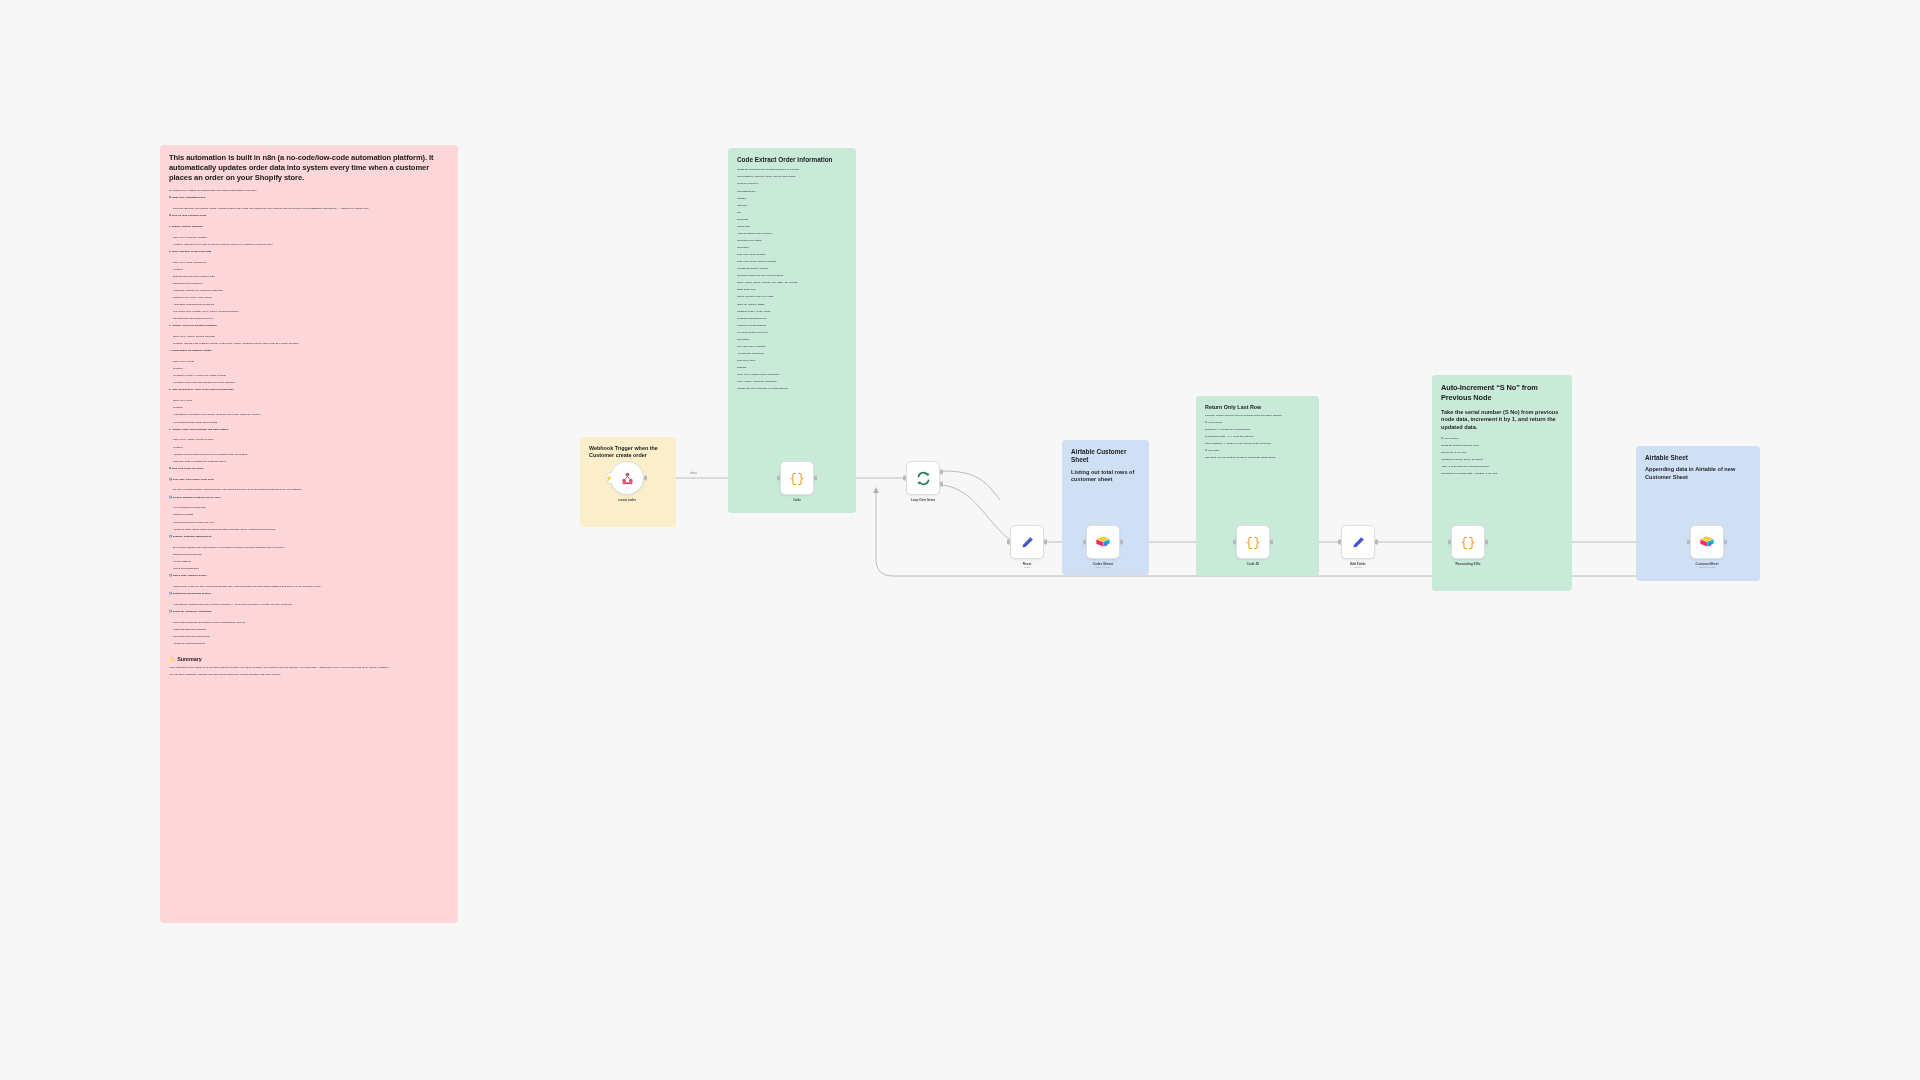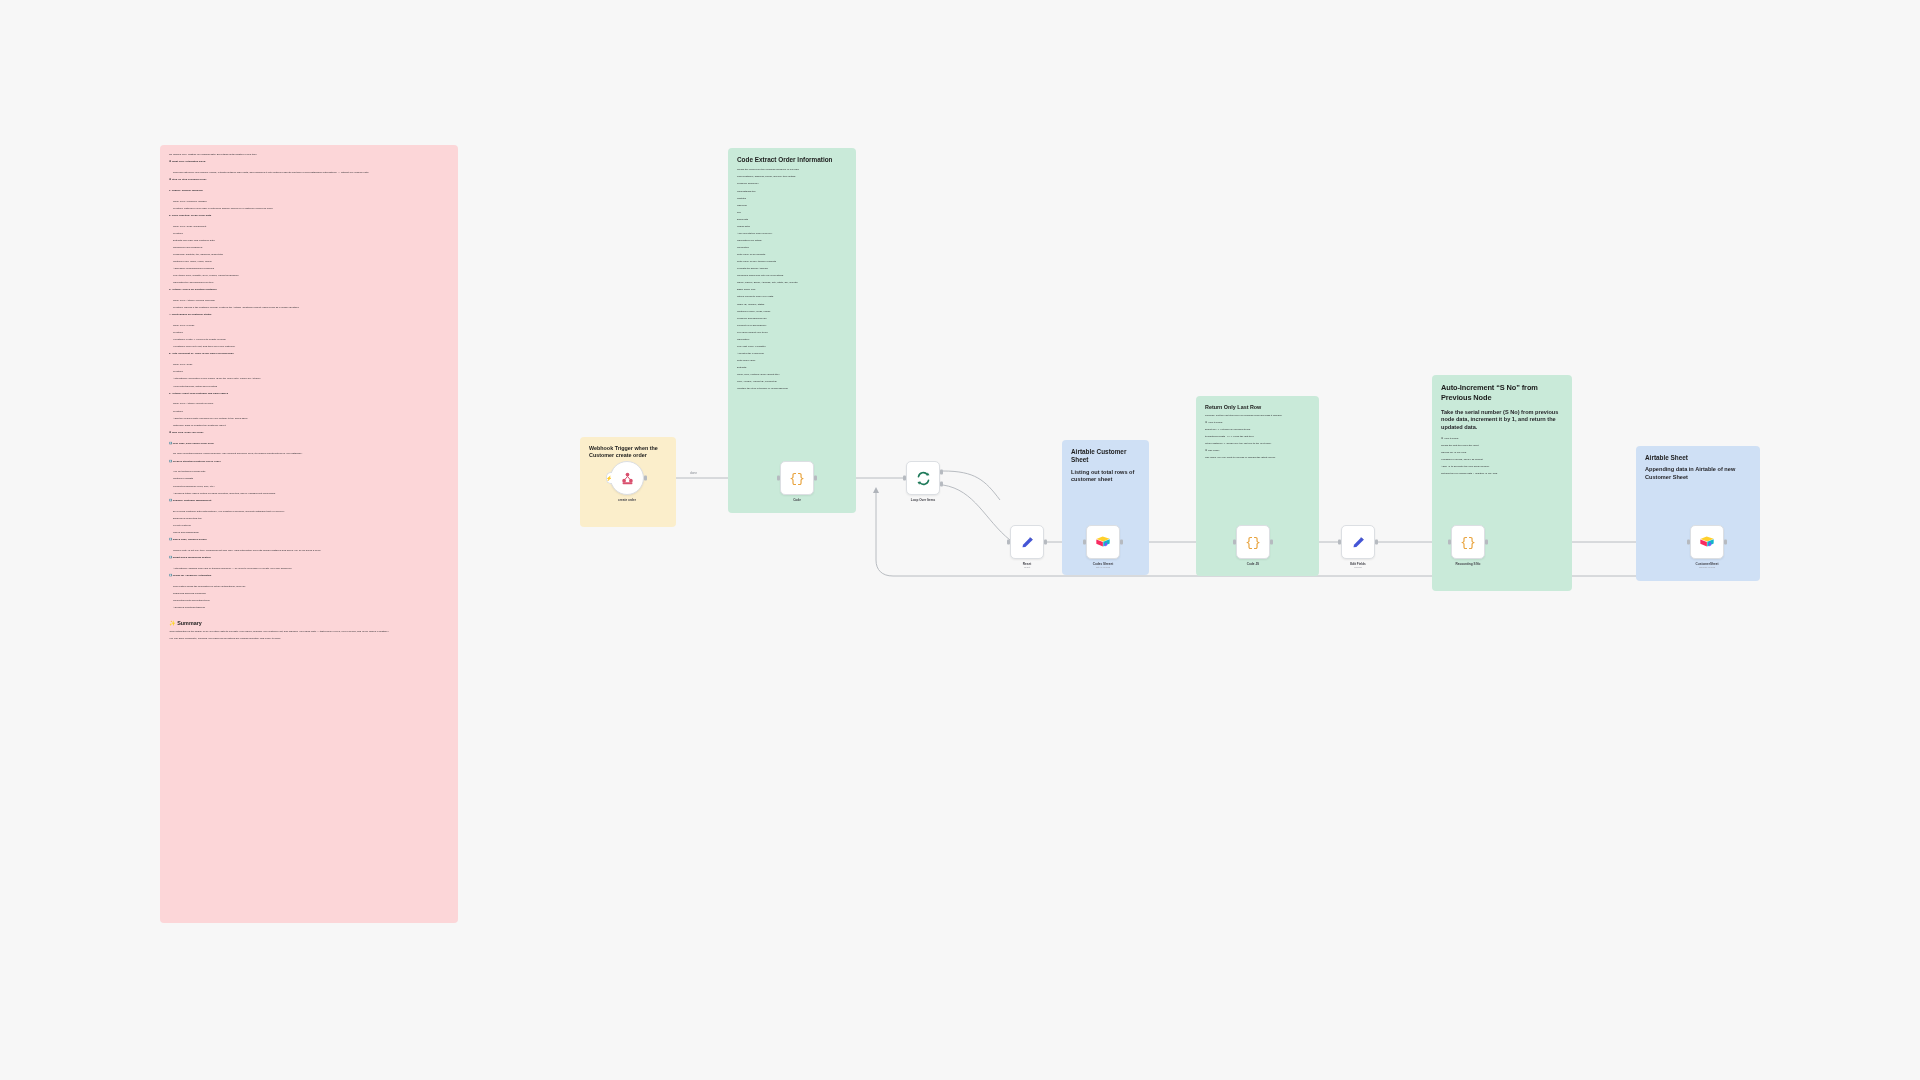--- a/index.html
+++ b/index.html
@@ -108,20 +108,21 @@
     <path class="edge" d="M 1374 542 L 1450 542"></path>
 
     <path class="edge" d="M 1485 542 L 1690 542"></path>
 
     <path class="edge" d="M 1724 542 C 1745 542 1752 548 1752 560 L 1752 576 L 893 576 C 882 576 876 570 876 560 L 876 489"></path>
     <polygon points="876,487 873,493 879,493" fill="#b0b4ba"></polygon>
     <text class="edgelabel" x="690" y="474">done</text>
   </svg>
 
   <div class="note pink" style="left:160px; top:145px; width:298px; height:778px;">
+    <h1>This automation is built in n8n (a no-code/low-code automation platform). It automatically updates order data into system every time when a customer places an order on your Shopify store.</h1>
     <p>No manual copy-pasting. No missing data. Everything gets updated in real time.</p>
     <div id="overview-blocks">
         <p class="b gap">⚙ What This Automation Does:</p>
         <p class="ind">This flow listens for new Shopify orders, extracts detailed order data, and organizes it into customer sheets and table record databases automatically — without any manual entry.</p>
         <p class="b gap">⚙ Step-by-Step Technical Flow:</p>
         <p class="b gap">1. Trigger: Shopify Webhook</p>
         <p class="ind">Node Type: Webhook (Trigger)</p>
         <p class="ind">Function: Listens for new order events from Shopify whenever a customer places an order.</p>
         <p class="b gap">2. Code Function: Clean Order Data</p>
         <p class="ind">Node Type: Code (JavaScript)</p>

